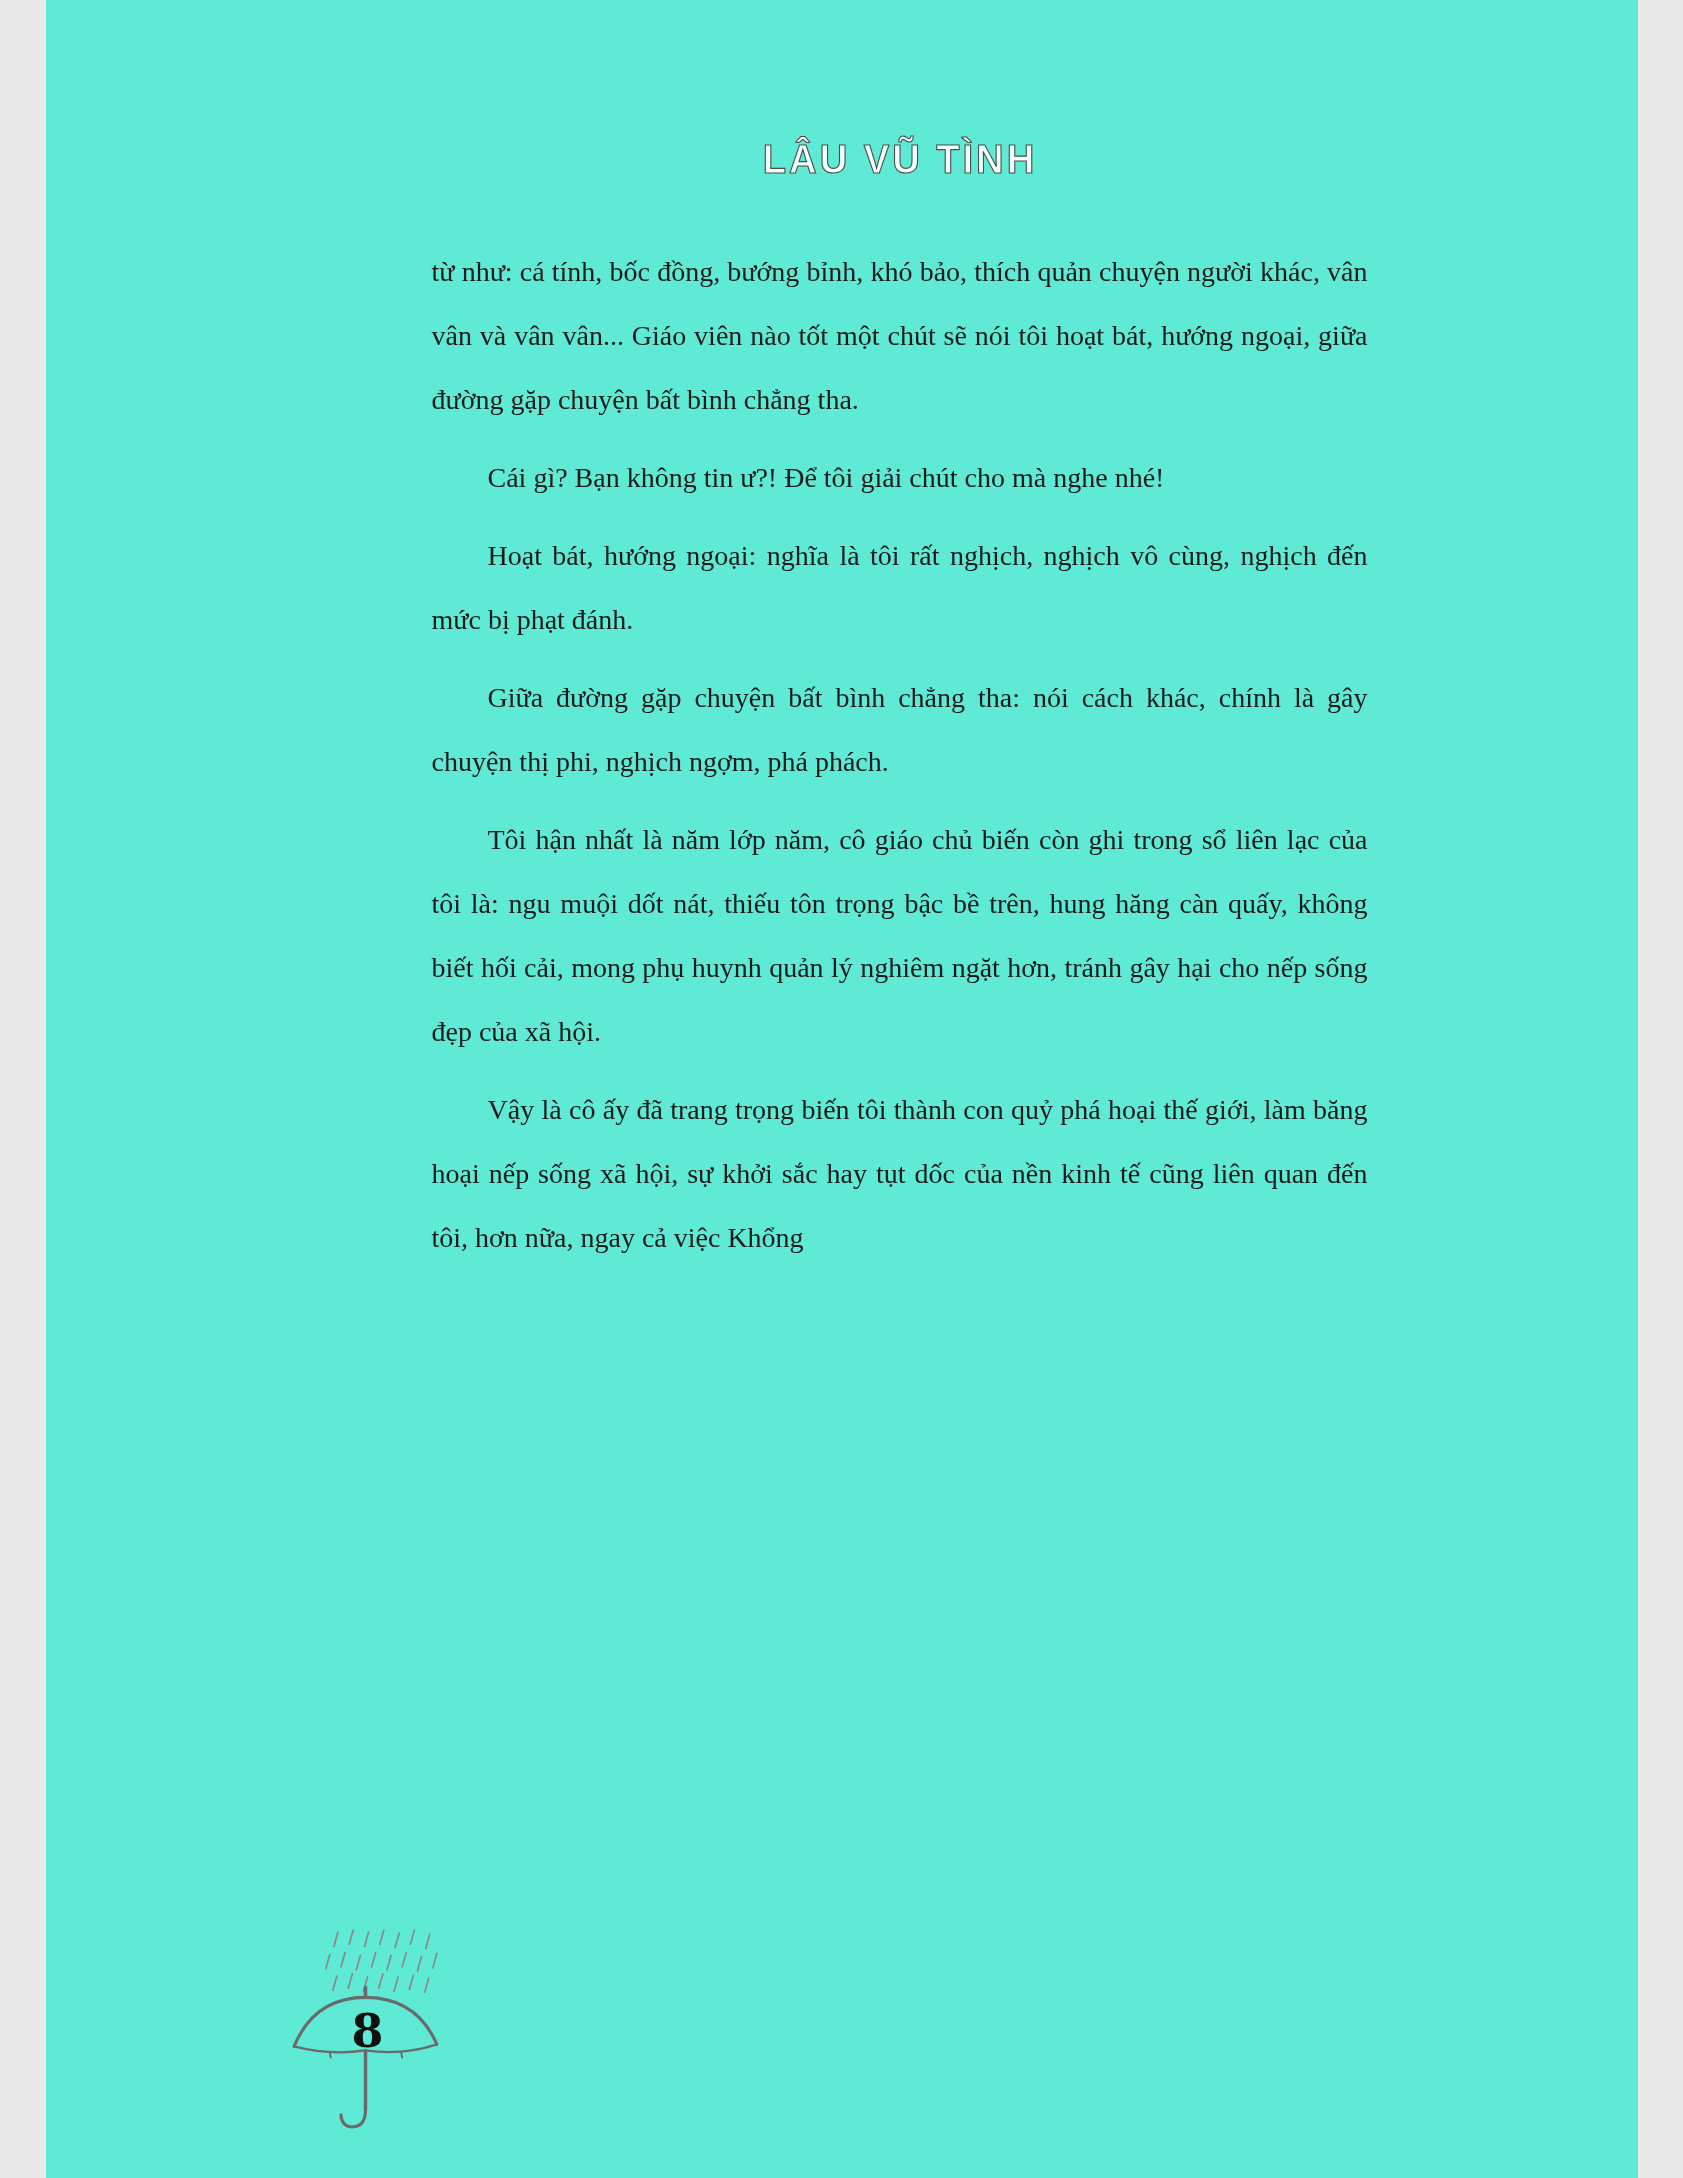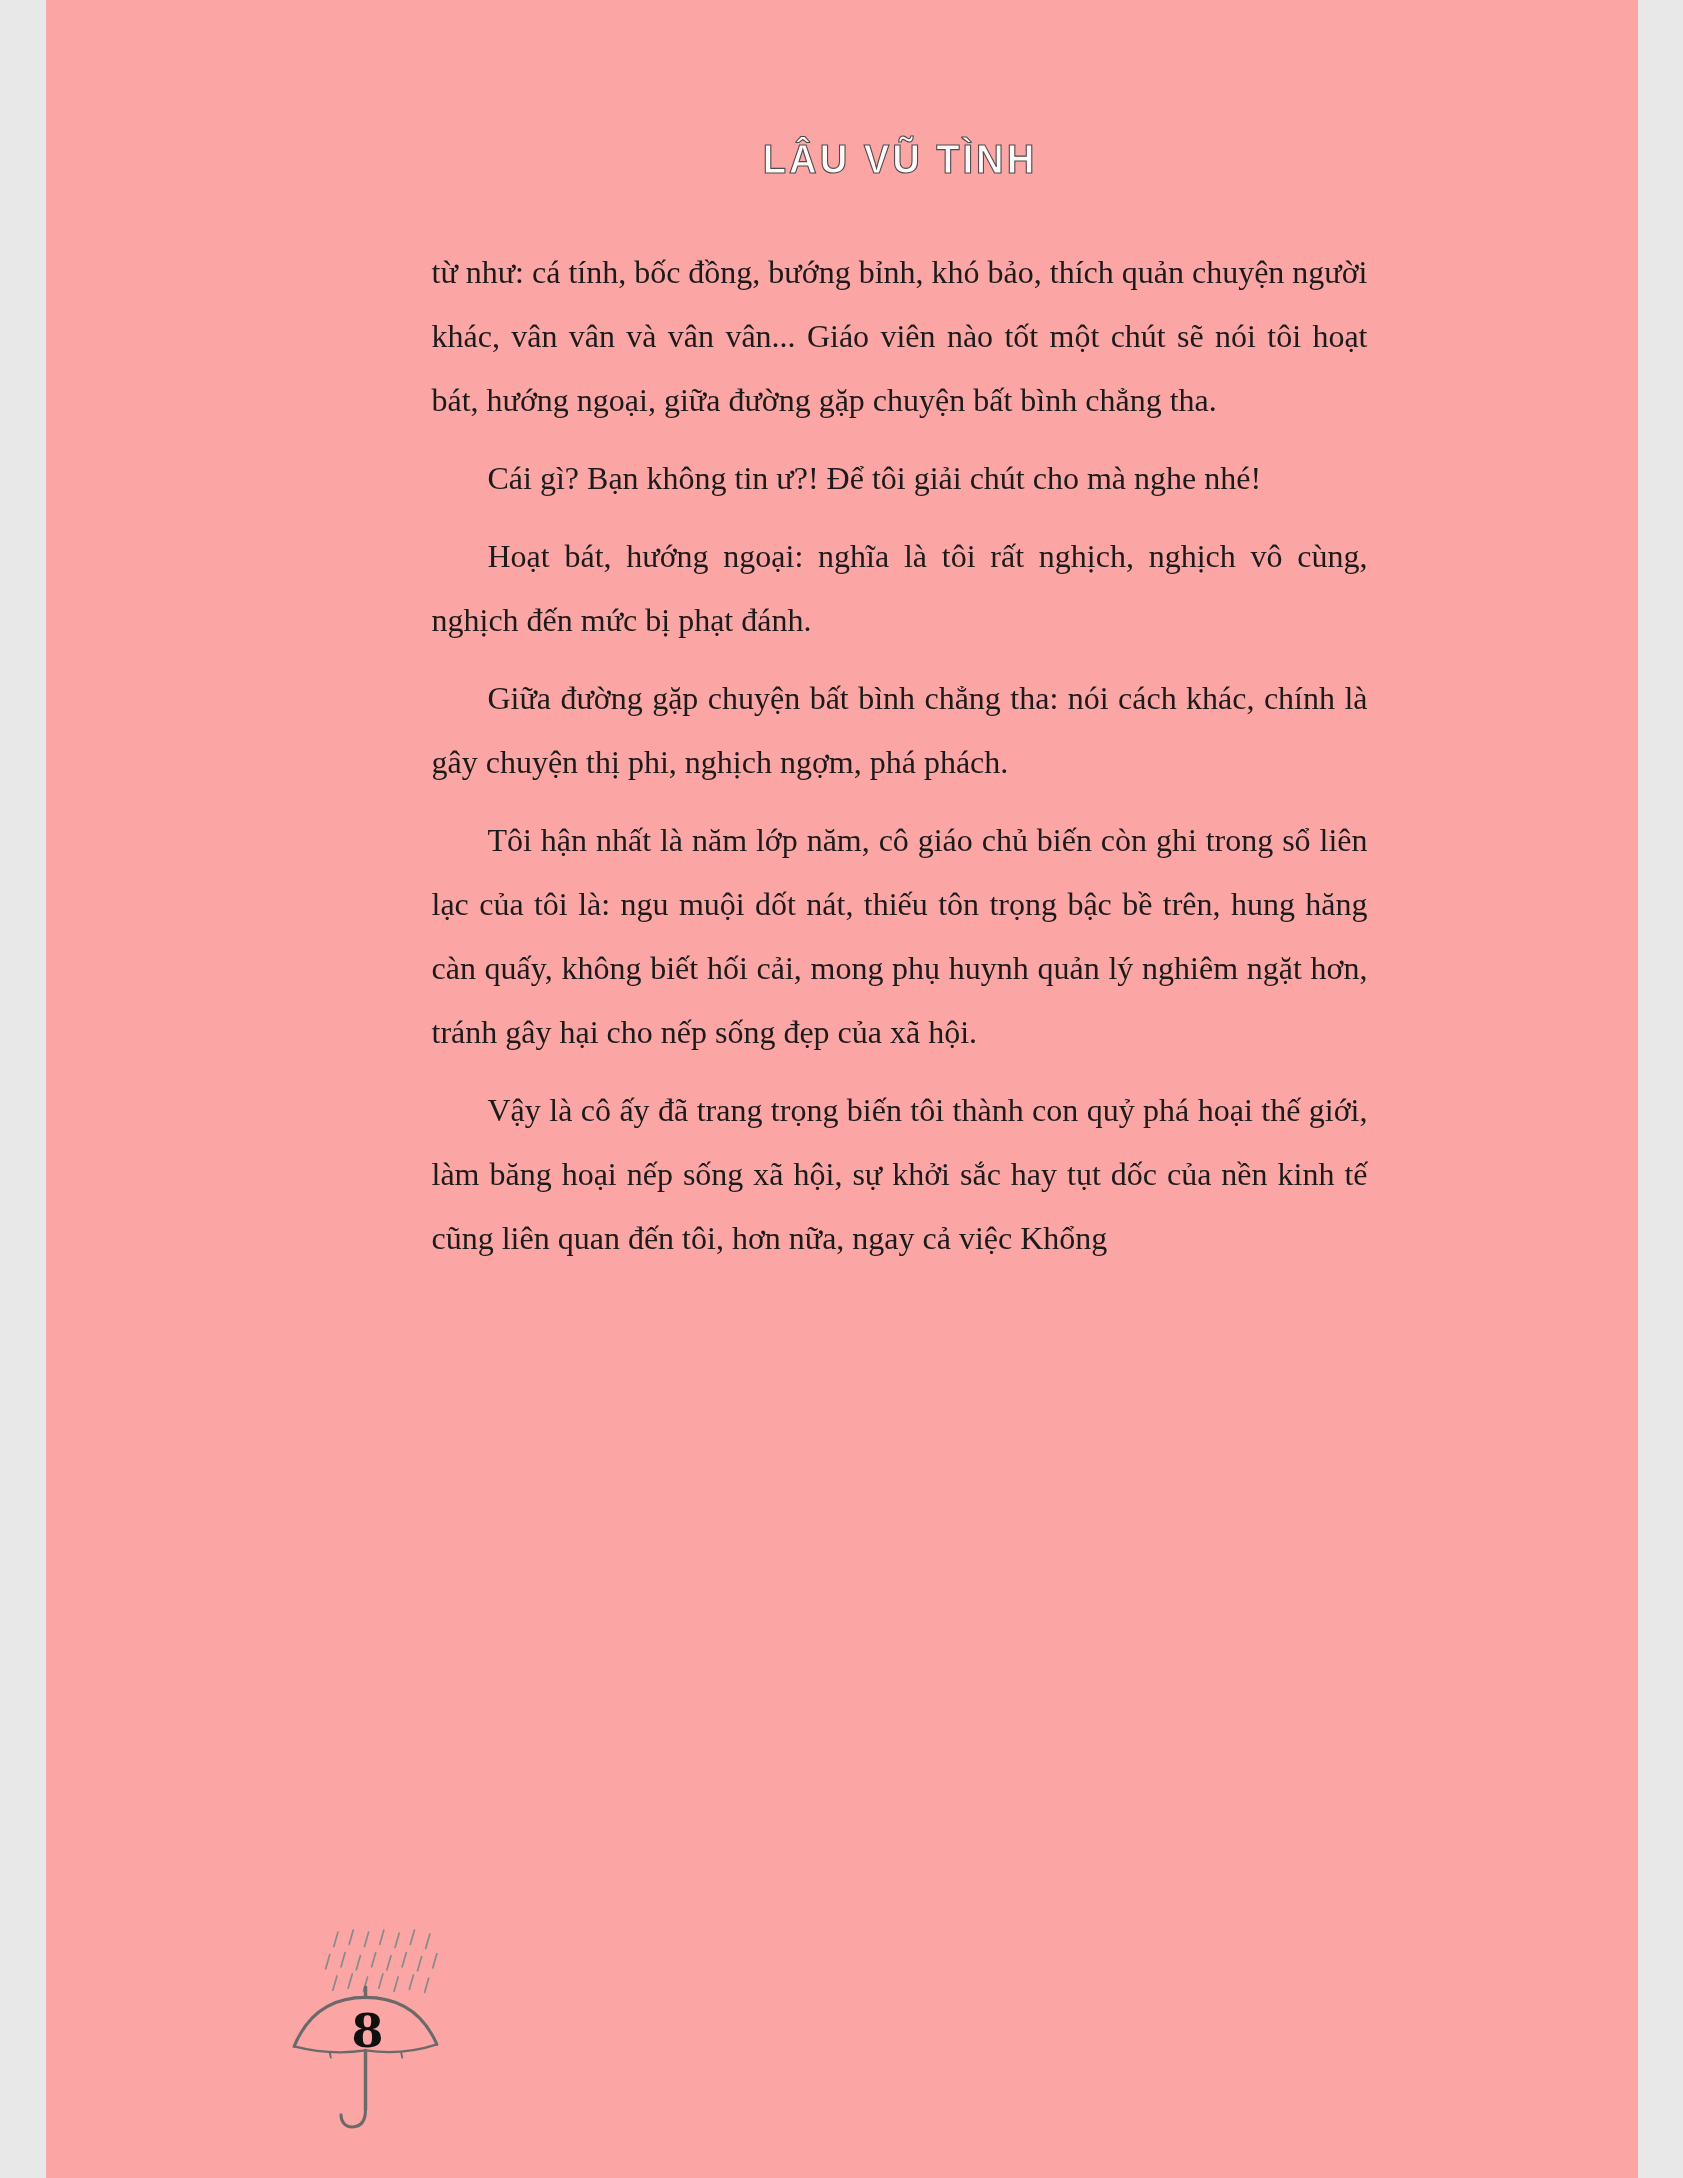--- a/index.html
+++ b/index.html
@@ -5,21 +5,21 @@
   html, body {
     margin: 0;
     padding: 0;
     background: #e8e8e8;
   }
   .page {
     position: relative;
     width: 1592px;
     height: 2178px;
     margin: 0 auto;
-    background: #fca5a5;
+    background: #5eead4;
     overflow: hidden;
   }
 
   
   .running-head {
     position: absolute;
     left: 386px;
     top: 137px;
     width: 936px;
     text-align: center;
@@ -34,21 +34,21 @@
     white-space: nowrap;
   }
 
   
   .text-block {
     position: absolute;
     left: 386px;
     top: 240px;
     width: 936px;
     font-family: "Liberation Serif", "DejaVu Serif", serif;
-    font-size: 32px;
+    font-size: 28px;
     line-height: 64px;
     color: #1b1b1b;
     text-align: justify;
   }
   .text-block p {
     margin: 0 0 14px 0;
     text-indent: 56px;
   }
   .text-block p.continued {
     text-indent: 0;

